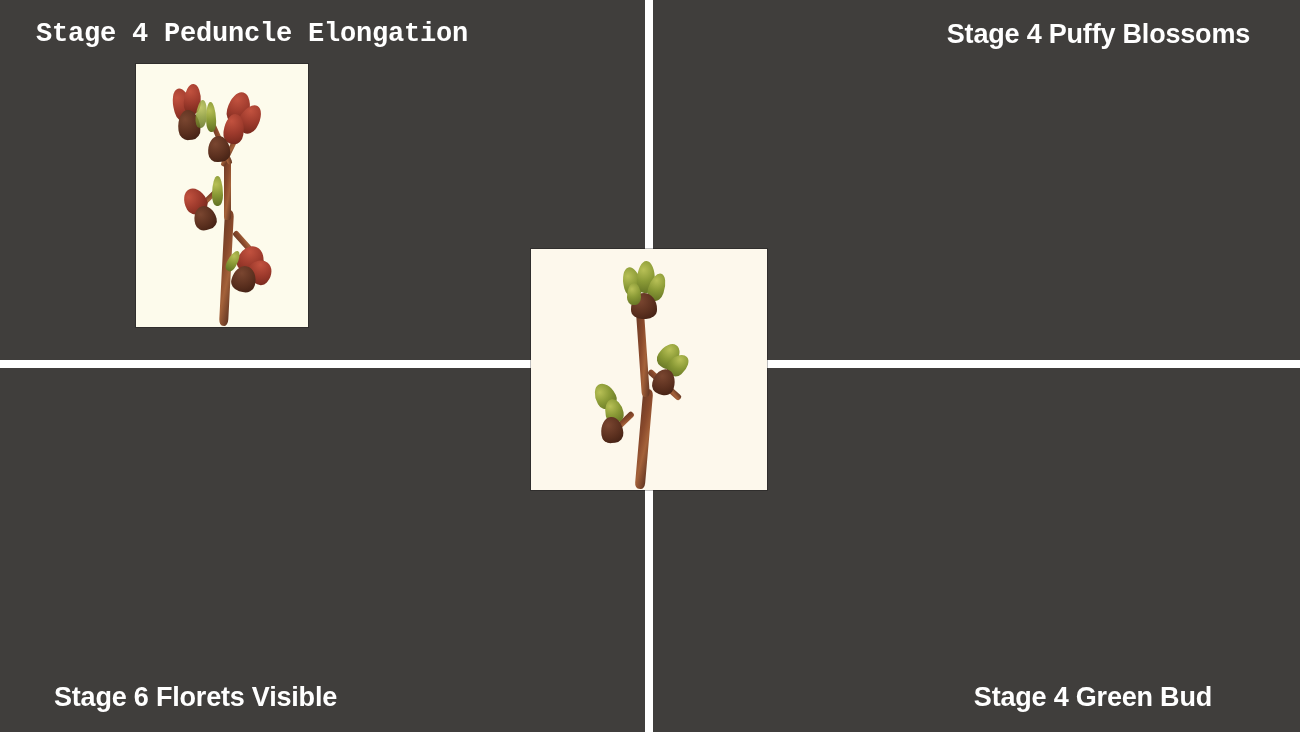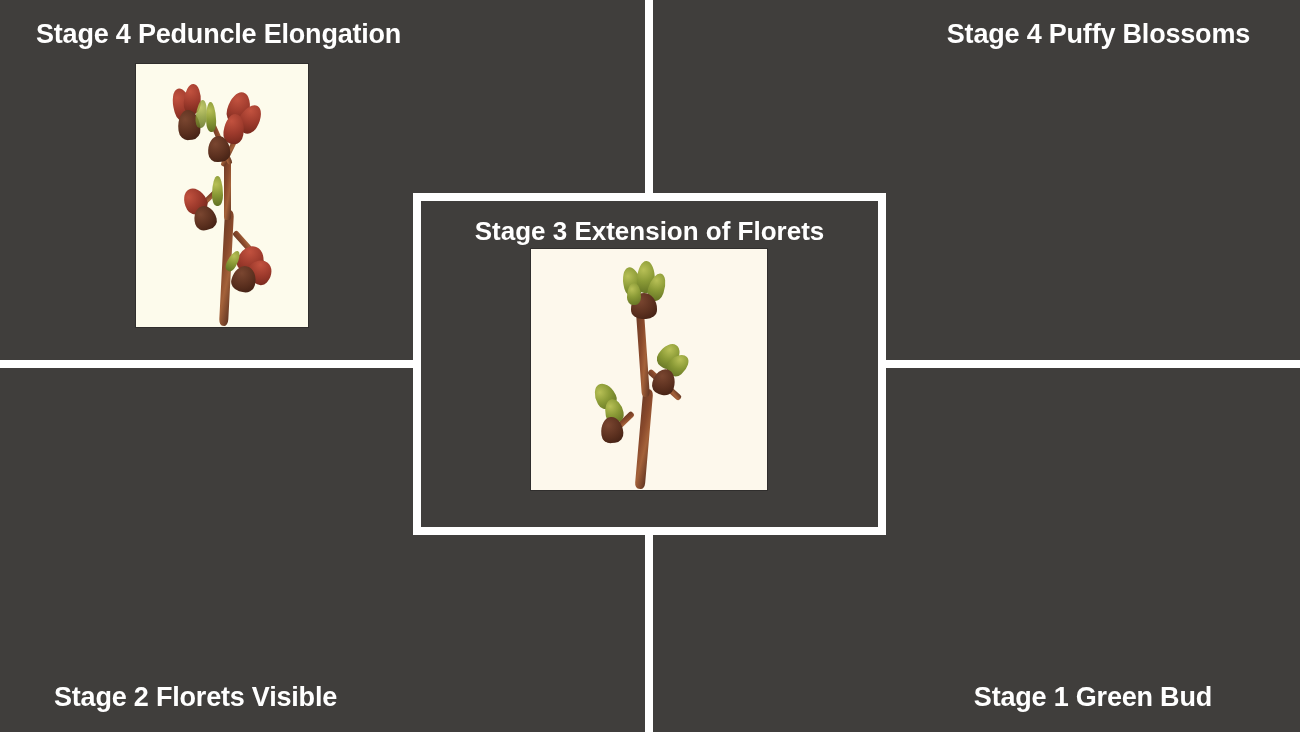--- a/index.html
+++ b/index.html
@@ -34,21 +34,21 @@
     width: 8px;
     height: 732px;
     background: #ffffff;
   }
 
   
   .quadrant {
     position: absolute;
     box-sizing: border-box;
   }
-  .q-topleft     { left: 0;     top: 0;     width: 645px; height: 360px; }
+  .q-topleft     { left: 0;     top: 0;     width: 645px; height: 360px; font-family: Liberation Mono, monospace; }
   .q-topright    { left: 653px; top: 0;     width: 647px; height: 360px; }
   .q-bottomleft  { left: 0;     top: 368px; width: 645px; height: 364px; }
   .q-bottomright { left: 653px; top: 368px; width: 647px; height: 364px; }
 
   .panel-title {
     position: absolute;
     color: #ffffff;
     font-size: 27px;
     font-weight: bold;
     letter-spacing: -0.2px;
@@ -168,35 +168,32 @@
       </div>
     </div>
   </div>
 
   <div class="quadrant q-topright">
     <div class="panel-title title-tr">Stage 4 Puffy Blossoms</div>
 
   </div>
 
   <div class="quadrant q-bottomleft">
-    <div class="panel-title title-bl">Stage 2 Florets Visible</div>
+    <div class="panel-title title-bl">Stage 6 Florets Visible</div>
 
   </div>
 
   <div class="quadrant q-bottomright">
-    <div class="panel-title title-br">Stage 1 Green Bud</div>
+    <div class="panel-title title-br">Stage 4 Green Bud</div>
 
   </div>
 
   <div class="divider-h"></div>
   <div class="divider-v"></div>
 
-  <div class="center-card">
-    <div class="center-title">Stage 3 Extension of Florets</div>
-  </div>
   <div class="photo photo-s3" style="z-index:6;">
     <div class="scene">
 
       <div class="twig" style="left:108px; top:140px; width:10px; height:100px; transform:rotate(5deg);"></div>
       <div class="twig" style="left:108px; top:64px; width:8px; height:84px; transform:rotate(-4deg);"></div>
 
       <div class="twig" style="left:116px; top:124px; width:6px; height:42px; transform:rotate(-48deg); transform-origin:top left;"></div>
 
       <div class="twig" style="left:98px; top:166px; width:6px; height:40px; transform:rotate(46deg); transform-origin:top right;"></div>
 

